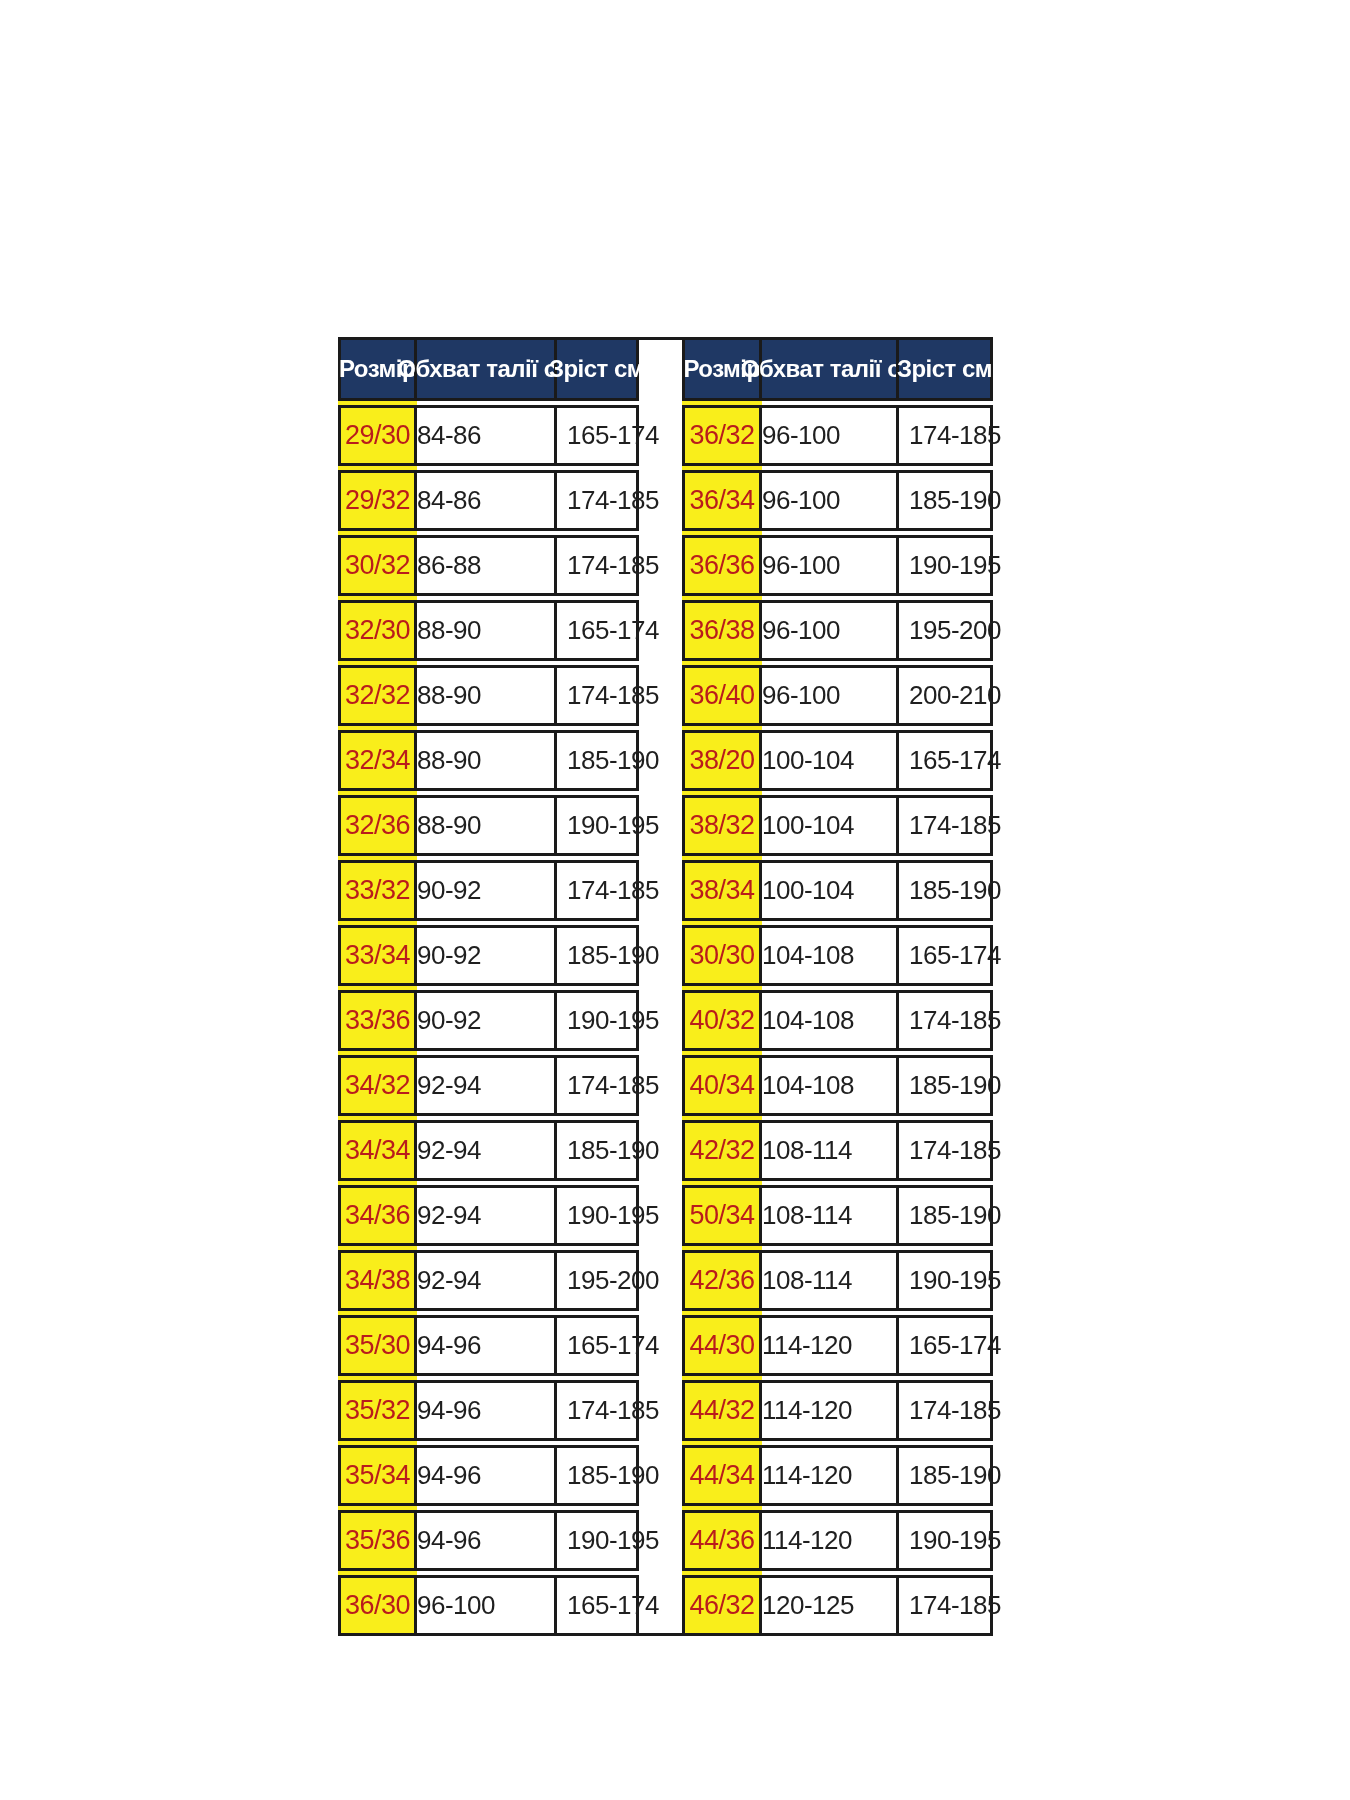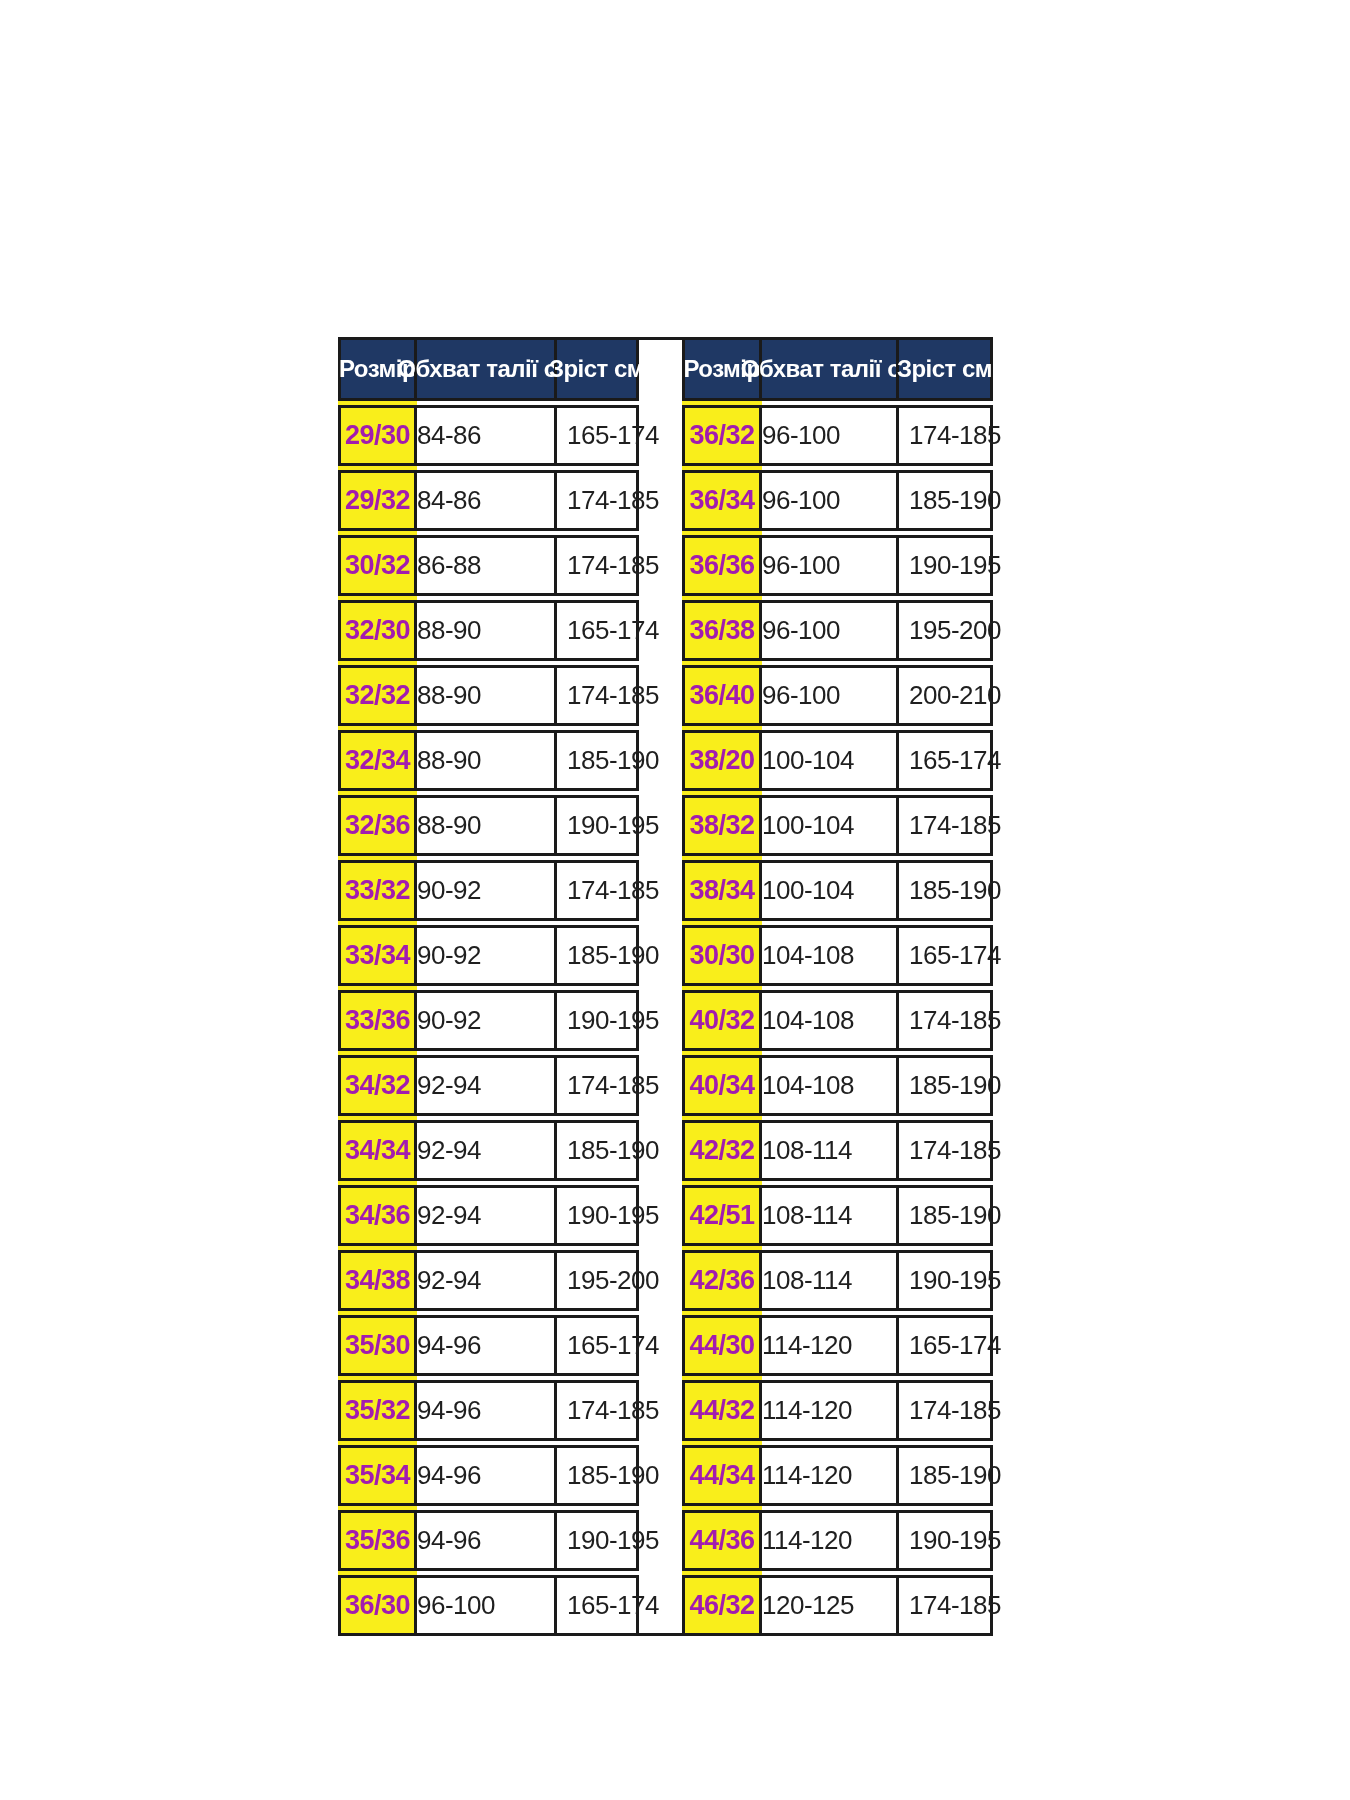--- a/index.html
+++ b/index.html
@@ -73,23 +73,23 @@
     background: var(--header-bg);
     color: var(--header-text);
     font-weight: bold;
     font-size: 24px;
     justify-content: center;
     padding: 0;
   }
   .c-size {
     justify-content: center;
     background: var(--size-bg);
-    font-weight: bold;
+    font-weight: normal;
     font-size: 27px;
-    color: #a21caf;
+    color: #b91c1c;
     text-align: center;
   }
   .c-waist { }
   .c-height { padding-left: 10px; }
   .t-left .c1 { width: 79px; }
   .t-left .c2 { width: 143px; }
   .t-left .c3 { width: 85px; }
   .t-right .c1 { width: 80px; }
   .t-right .c2 { width: 140px; }
   .t-right .c3 { width: 97px; }
@@ -271,21 +271,21 @@
           <div class="cell c1 c-size">40/34</div>
           <div class="cell c2 c-waist">104-108</div>
           <div class="cell c3 c-height">185-190</div>
         </div>
         <div class="row">
           <div class="cell c1 c-size">42/32</div>
           <div class="cell c2 c-waist">108-114</div>
           <div class="cell c3 c-height">174-185</div>
         </div>
         <div class="row">
-          <div class="cell c1 c-size">42/51</div>
+          <div class="cell c1 c-size">50/34</div>
           <div class="cell c2 c-waist">108-114</div>
           <div class="cell c3 c-height">185-190</div>
         </div>
         <div class="row">
           <div class="cell c1 c-size">42/36</div>
           <div class="cell c2 c-waist">108-114</div>
           <div class="cell c3 c-height">190-195</div>
         </div>
         <div class="row">
           <div class="cell c1 c-size">44/30</div>

